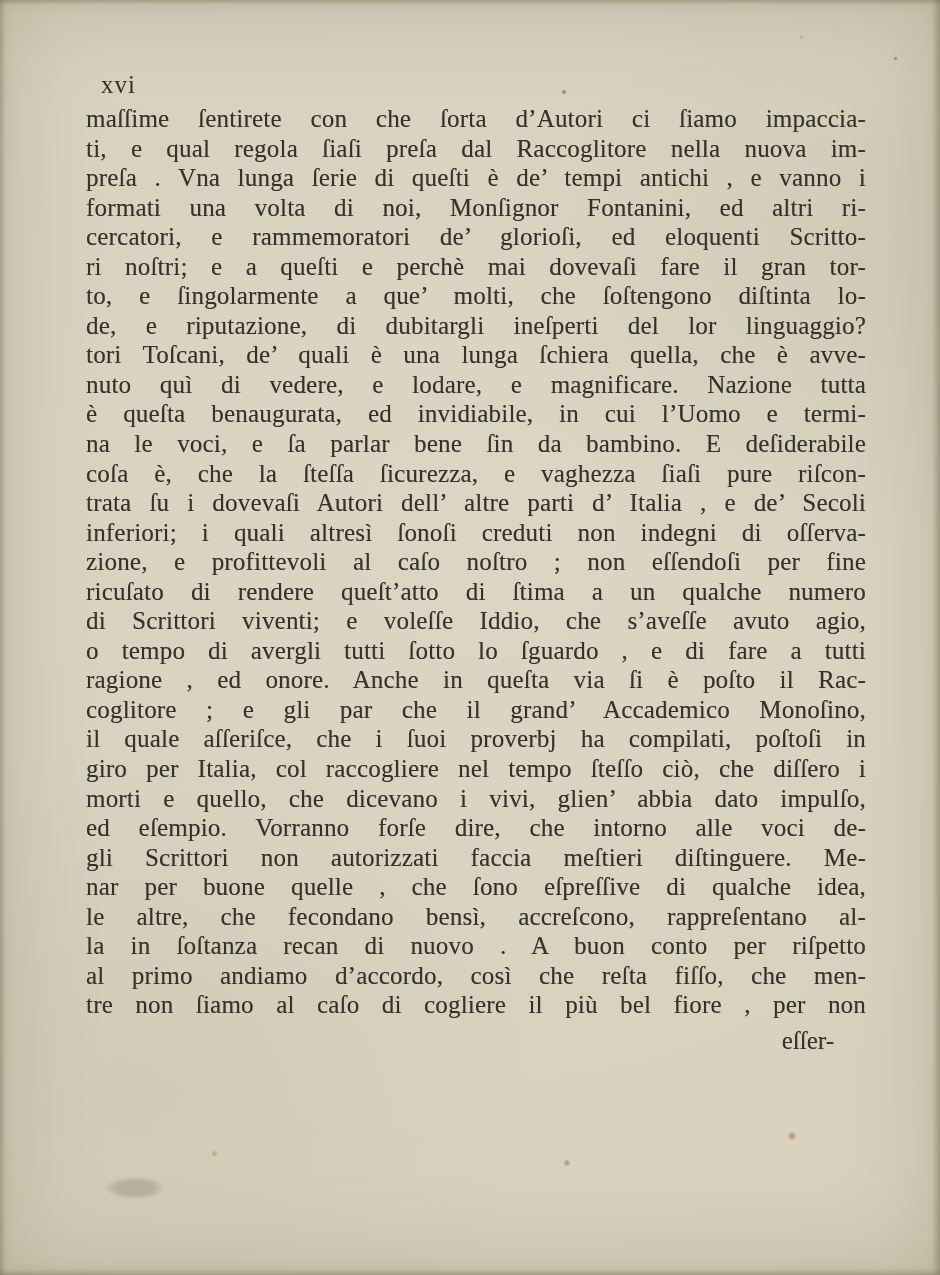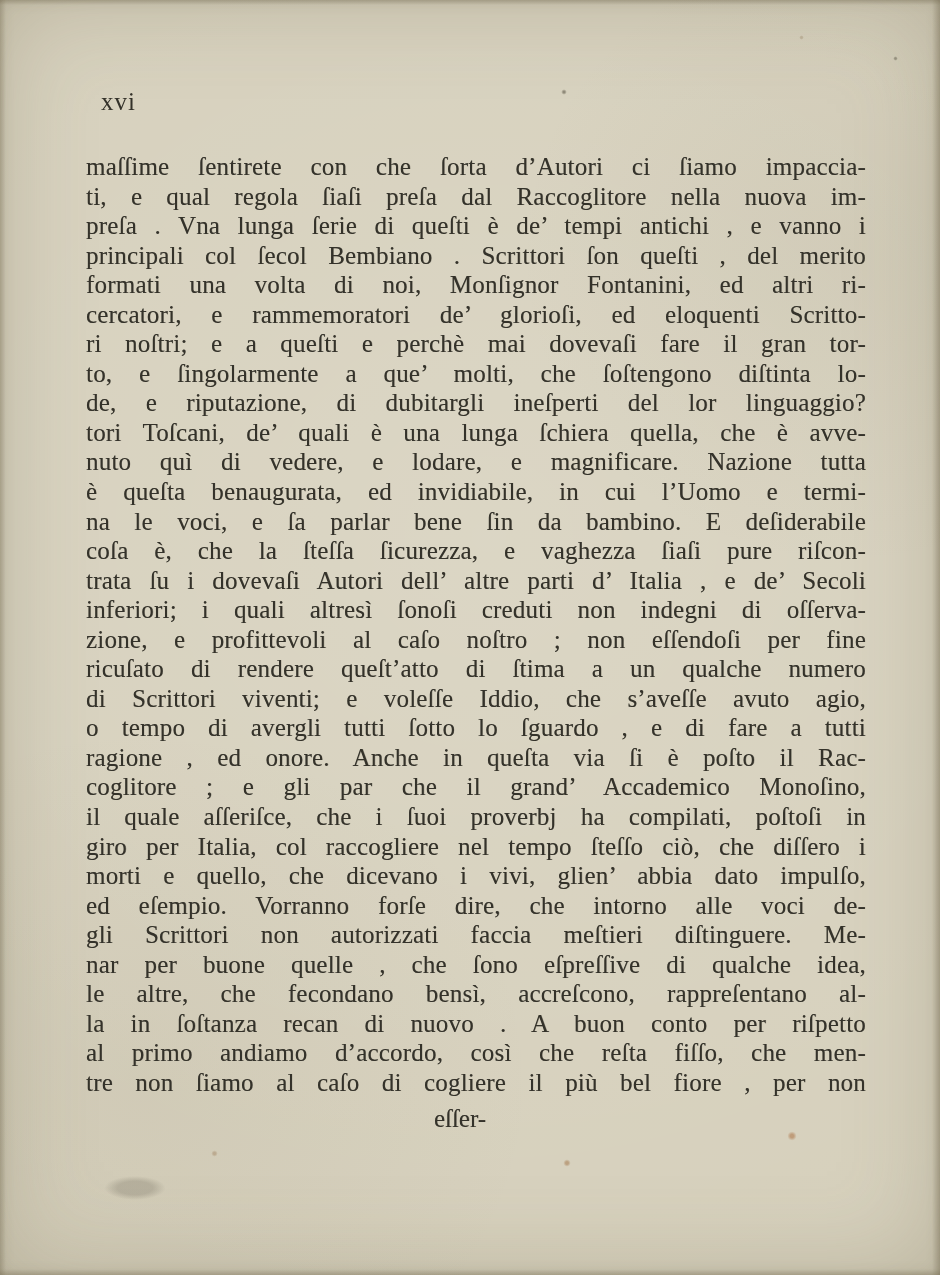--- a/index.html
+++ b/index.html
@@ -37,64 +37,62 @@
       radial-gradient(circle, rgba(150,95,45,.42) 0 25%, rgba(150,95,45,0) 65%),
       radial-gradient(circle, rgba(140,100,60,.32) 0 25%, rgba(140,100,60,0) 65%),
       radial-gradient(ellipse, rgba(100,95,80,.26) 0 40%, rgba(100,95,80,0) 70%),
       radial-gradient(circle, rgba(120,90,55,.25) 0 25%, rgba(120,90,55,0) 65%);
     background-size: 6px 6px, 5px 5px, 10px 10px, 8px 8px, 7px 7px, 62px 24px, 5px 5px;
     background-position: 561px 89px, 893px 56px, 787px 1131px, 563px 1159px, 211px 1150px, 104px 1176px, 799px 35px;
   }
   .page-number {
     position: absolute;
     left: 101px;
-    top: 88px;
+    top: 71px;
     font-size: 25px;
     letter-spacing: 1px;
   }
   .page-text {
     position: absolute;
     left: 86px;
     top: 104px;
     width: 780px;
-    margin-top: 48px;
   }
   .line {
     height: 29.55px;
     line-height: 29.55px;
     font-size: 25px;
     letter-spacing: 0.2px;
     text-align: justify;
     text-align-last: justify;
     overflow: hidden;
     white-space: normal;
     text-shadow: 0.3px 0.3px 0.6px rgba(47,45,38,.38);
   }
   .line .it { }
   .catchword {
     margin-top: 6px;
     line-height: 30px;
     font-size: 25px;
-    text-align: center;
+    text-align: right;
     padding-right: 32px;
     text-shadow: 0.3px 0.3px 0.6px rgba(47,45,38,.38);
   }
 </style>
 </head>
 <body>
 
 <div class="page">
   <div class="texture"></div>
   <div class="page-number">xvi</div>
   <div class="page-text">
     <div>
         <div class="line"><span>maſſime ſentirete con che ſorta d’Autori ci ſiamo impaccia-</span></div>
         <div class="line"><span>ti, e qual regola ſiaſi preſa dal Raccoglitore nella nuova im-</span></div>
         <div class="line"><span>preſa . </span><span class="it">Vna lunga ſerie di queſti è de’ tempi antichi , e vanno i</span></div>
-        <div class="line"><span class="it">principali col ſecol Bembiano</span><span> . Scrittori ſon queſti , del merito</span></div>
         <div class="line"><span>formati una volta di noi, Monſignor Fontanini, ed altri ri-</span></div>
         <div class="line"><span>cercatori, e rammemoratori de’ glorioſi, ed eloquenti Scritto-</span></div>
         <div class="line"><span>ri noſtri; e a queſti e perchè mai dovevaſi fare il gran tor-</span></div>
         <div class="line"><span>to, e ſingolarmente a que’ molti, che ſoſtengono diſtinta lo-</span></div>
         <div class="line"><span>de, e riputazione, di dubitargli ineſperti del lor linguaggio?</span></div>
         <div class="line"><span class="it">tori Toſcani</span><span>, de’ quali è una lunga ſchiera quella, che è avve-</span></div>
         <div class="line"><span>nuto quì di vedere, e lodare, e magnificare. Nazione tutta</span></div>
         <div class="line"><span>è queſta benaugurata, ed invidiabile, in cui l’Uomo e termi-</span></div>
         <div class="line"><span>na le voci, e ſa parlar bene ſin da bambino. E deſiderabile</span></div>
         <div class="line"><span>coſa è, che la ſteſſa ſicurezza, e vaghezza ſiaſi pure riſcon-</span></div>

